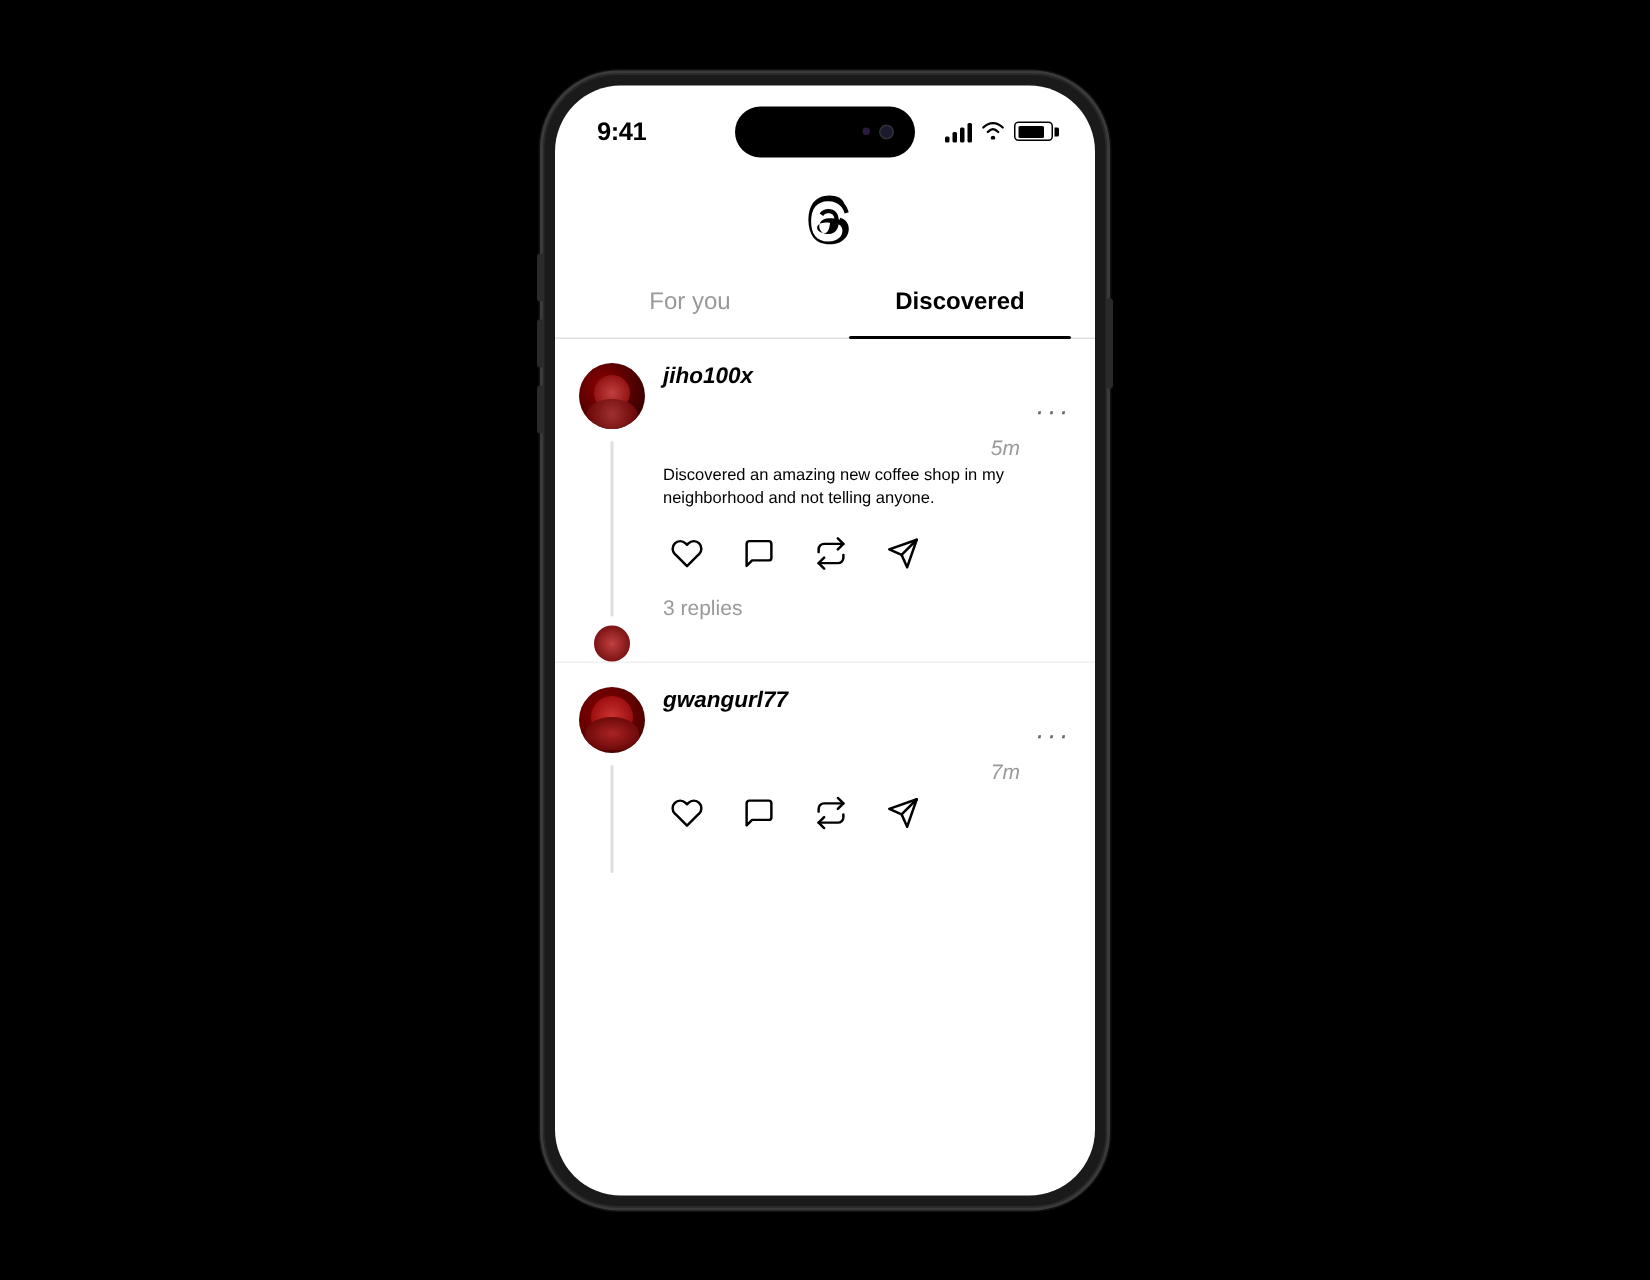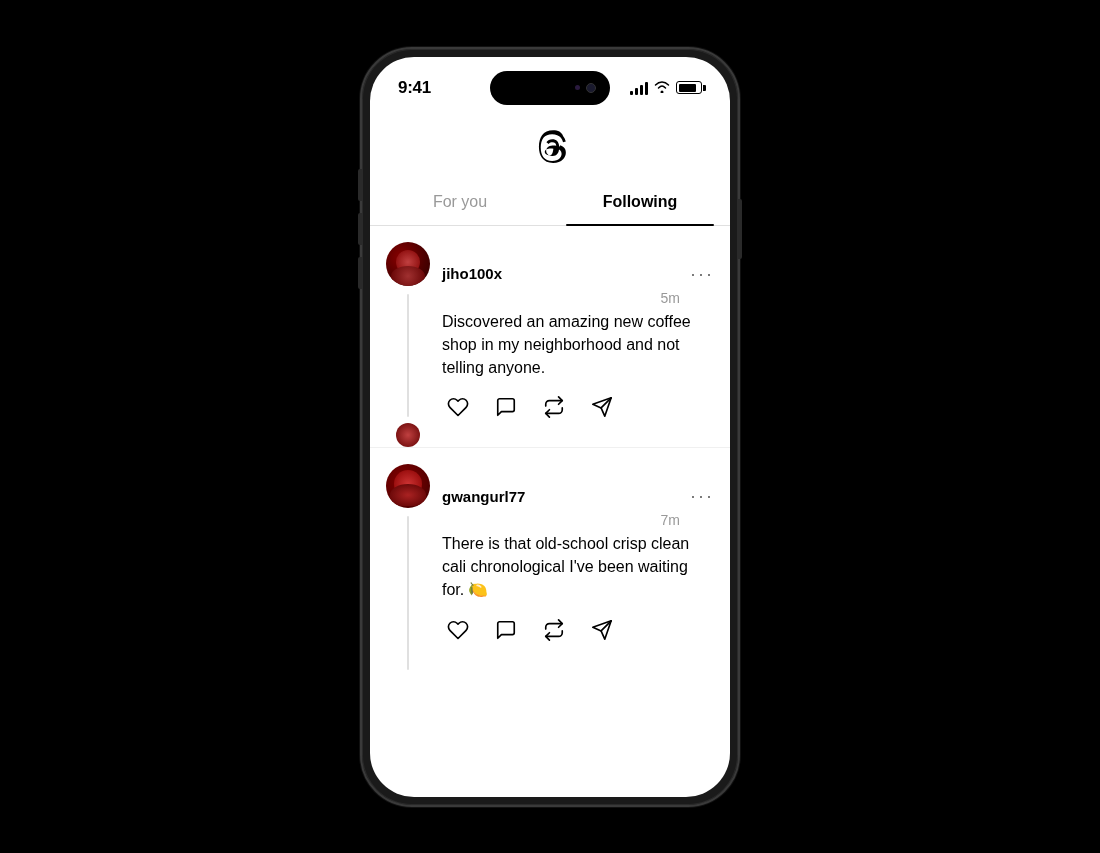--- a/index.html
+++ b/index.html
@@ -330,23 +330,24 @@
     }
 
     .post-right {
       flex: 1;
       min-width: 0;
       padding-bottom: 12px;
     }
 
     .post-header {
       display: flex;
-      align-items: center;
+      align-items: flex-start;
       justify-content: space-between;
       margin-bottom: 4px;
+      font-style: italic;
     }
 
     .post-username {
       font-size: 15px;
       font-weight: 700;
       color: #000;
     }
 
     .post-meta {
       display: flex;
@@ -362,21 +363,21 @@
 
     .post-menu {
       font-size: 18px;
       color: #666;
       cursor: pointer;
       letter-spacing: 2px;
       line-height: 1;
     }
 
     .post-content {
-      font-size: 16px;
+      font-size: 11px;
       color: #000;
       line-height: 1.45;
       margin-bottom: 12px;
     }
 
     .post-actions {
       display: flex;
       gap: 16px;
       margin-bottom: 12px;
     }
@@ -457,21 +458,21 @@
         <svg class="threads-logo" viewBox="0 0 192 192" fill="none" xmlns="http://www.w3.org/2000/svg">
           <path d="M141.537 88.988c-1.177-.522-2.357-1.016-3.535-1.483-2.08-19.644-12.47-30.89-31.504-31.01h-.264c-11.35 0-20.793 4.83-26.614 13.621l10.684 7.323c4.341-6.578 11.157-7.984 15.93-7.984h.18c6.155.04 10.8 1.83 13.808 5.32 2.19 2.561 3.654 6.094 4.37 10.545-5.452-.923-11.338-1.207-17.608-.847-17.72 1.02-29.107 11.356-28.388 25.72.37 7.285 4.02 13.566 10.264 17.715 5.304 3.525 12.136 5.249 19.24 4.858 9.37-.516 16.71-4.088 21.813-10.617 3.932-4.96 6.42-11.372 7.504-19.41 4.503 2.717 7.838 6.314 9.686 10.685 3.177 7.397 3.363 19.56-6.572 29.479-8.715 8.696-19.188 12.457-35.013 12.573-17.58-.128-30.869-5.77-39.5-16.77-8.063-10.265-12.226-25.245-12.37-44.537.145-19.292 4.308-34.273 12.37-44.537 8.631-11 21.92-16.642 39.5-16.77 17.708.13 31.267 5.8 40.246 16.847 4.418 5.44 7.735 12.215 9.915 20.15l12.58-3.36c-2.64-9.754-6.87-18.147-12.632-25.012C149.34 22.96 132.65 15.46 110.3 15.3h-.381c-22.3.162-39.228 7.704-50.316 22.41C50.47 50.487 45.484 67.933 45.32 89.58v.282c.163 21.648 5.149 39.093 14.284 51.869 11.088 14.707 28.016 22.248 50.316 22.41h.381c19.913-.145 33.912-5.35 45.437-16.844 15.036-14.998 14.585-33.702 9.634-45.21-3.607-8.398-10.51-15.302-23.835-19.1zM96.996 129.39c-7.756.428-15.826-1.955-20.337-6.025-3.23-2.9-4.866-6.637-4.69-10.546.35-6.884 6.41-14.004 22.065-14.914 1.933-.111 3.836-.165 5.71-.165 4.078 0 7.96.39 11.56 1.148-1.315 16.43-7.024 29.914-14.308 30.502z" fill="#000000"></path>
         </svg>
       </div>
 
       <div class="tab-bar">
         <div class="tab-item">
           <span>For you</span>
         </div>
         <div class="tab-item active">
-          <span>Following</span>
+          <span>Discovered</span>
         </div>
       </div>
 
       <div class="feed">
 
         <div class="post">
           <div class="post-left">
             <div class="avatar avatar-jiho"></div>
             <div class="thread-line"></div>
             <div class="reply-avatar-small"></div>
@@ -504,37 +505,39 @@
                   <path d="M21 13v2a4 4 0 0 1-4 4H3"></path>
                 </svg>
               </div>
               <div class="action-btn">
                 <svg viewBox="0 0 24 24" fill="none" stroke="currentColor" stroke-width="1.8" stroke-linecap="round" stroke-linejoin="round">
                   <line x1="22" y1="2" x2="11" y2="13"></line>
                   <polygon points="22 2 15 22 11 13 2 9 22 2"></polygon>
                 </svg>
               </div>
             </div>
+            <div class="replies-row">
+              <span class="replies-text">3 replies</span>
+            </div>
           </div>
         </div>
 
         <div class="post post-second">
           <div class="post-left">
             <div class="avatar avatar-gwang"></div>
             <div class="thread-line"></div>
           </div>
           <div class="post-right">
             <div class="post-header">
               <span class="post-username">gwangurl77</span>
               <div class="post-meta">
                 <span class="post-time">7m</span>
                 <span class="post-menu">···</span>
               </div>
             </div>
-            <p class="post-content">There is that old-school crisp clean cali chronological I've been waiting for. 🍋</p>
             <div class="post-actions">
               <div class="action-btn">
                 <svg viewBox="0 0 24 24" fill="none" stroke="currentColor" stroke-width="1.8" stroke-linecap="round" stroke-linejoin="round">
                   <path d="M20.84 4.61a5.5 5.5 0 0 0-7.78 0L12 5.67l-1.06-1.06a5.5 5.5 0 0 0-7.78 7.78l1.06 1.06L12 21.23l7.78-7.78 1.06-1.06a5.5 5.5 0 0 0 0-7.78z"></path>
                 </svg>
               </div>
               <div class="action-btn">
                 <svg viewBox="0 0 24 24" fill="none" stroke="currentColor" stroke-width="1.8" stroke-linecap="round" stroke-linejoin="round">
                   <path d="M21 15a2 2 0 0 1-2 2H7l-4 4V5a2 2 0 0 1 2-2h14a2 2 0 0 1 2 2z"></path>
                 </svg>

